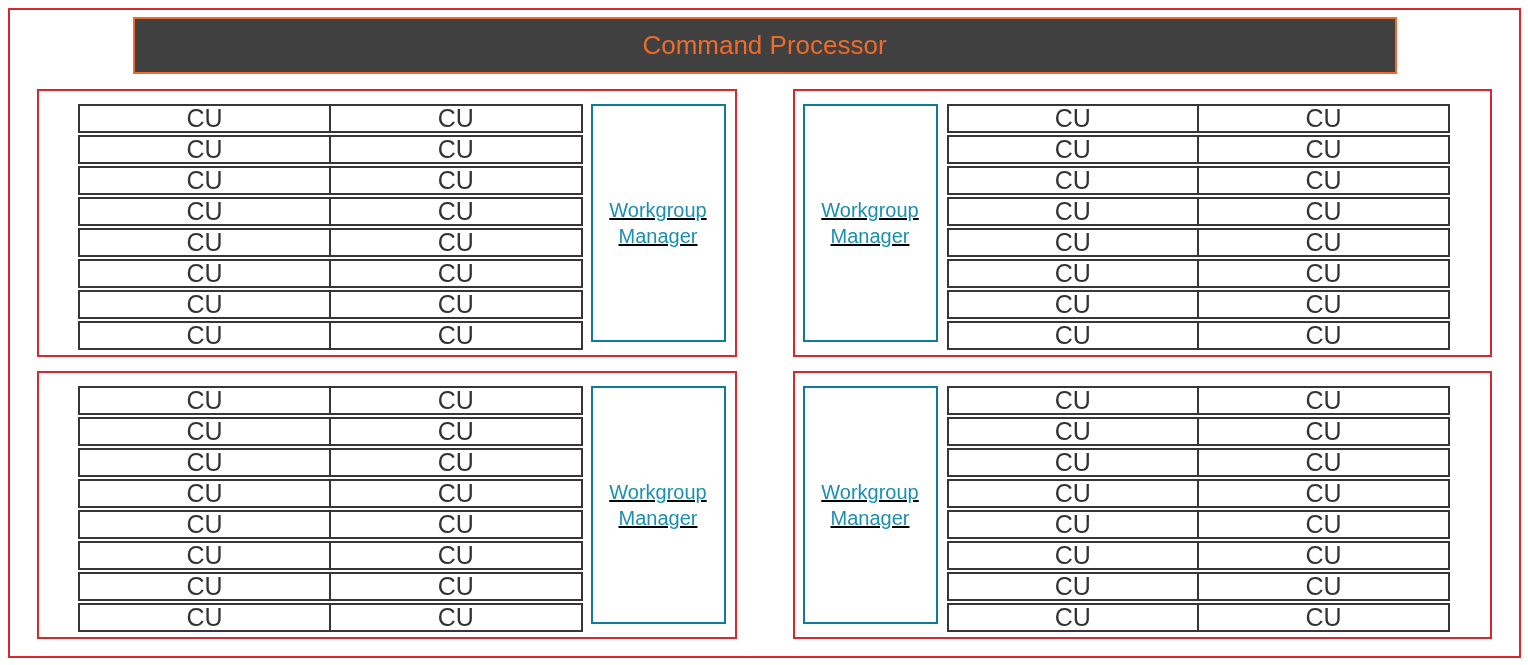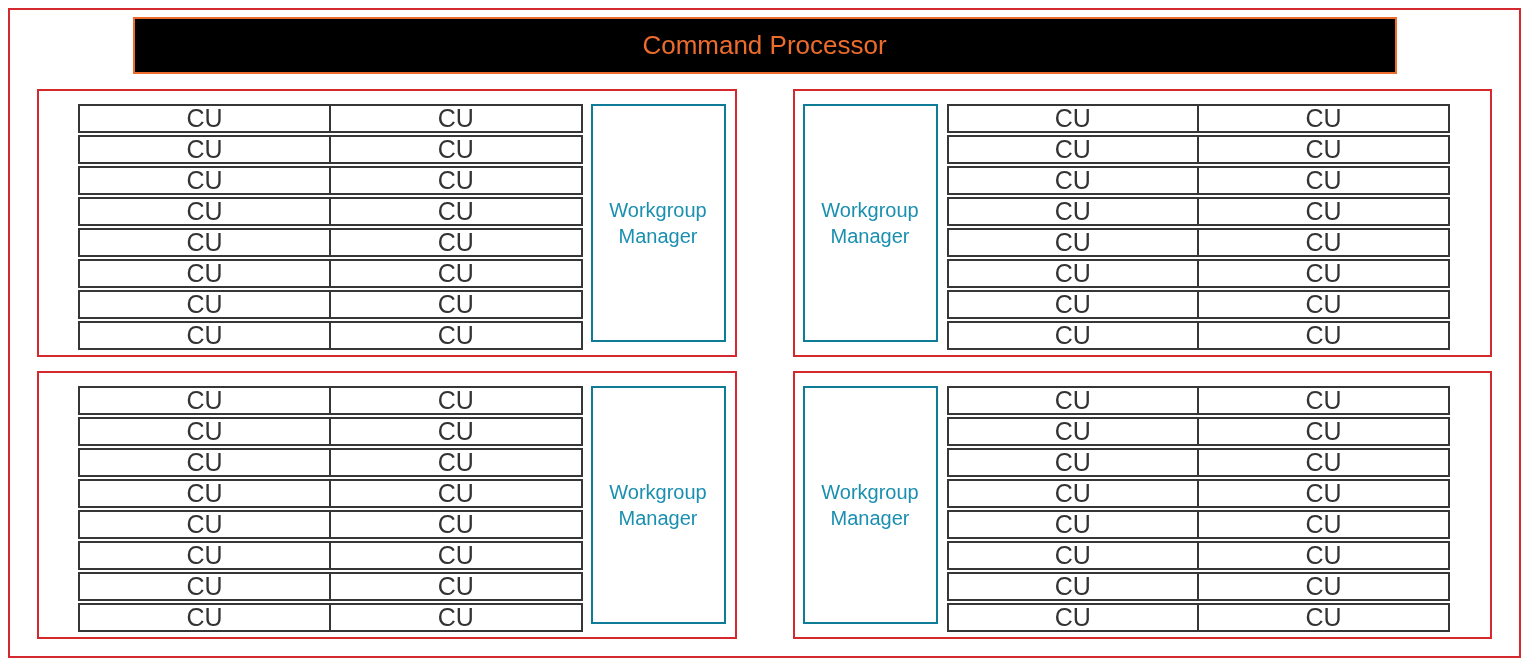--- a/index.html
+++ b/index.html
@@ -34,21 +34,21 @@
     background: #ffffff;
   }
   .cp-box {
     width: 1264px;
     height: 57px;
     margin: 0 auto;
     border: 2px solid var(--orange);
     display: flex;
     align-items: center;
     justify-content: center;
-    background: #000000;
+    background: #404040;
     text-align: right;
   }
   .cp-label {
     color: var(--orange);
     font-size: 26px;
     white-space: nowrap;
   }
   .quad-grid {
     margin-top: 15px;
     display: grid;
@@ -93,20 +93,21 @@
   }
   .cu-cell + .cu-cell { border-left: 2px solid var(--cu-border); }
   .wm-box {
     width: 135px;
     border: 2px solid var(--teal-border);
     display: flex;
     align-items: center;
     justify-content: center;
     text-align: center;
     background: #ffffff;
+    text-decoration: underline;
   }
   .wm-label {
     color: var(--teal-text);
     font-size: 20px;
     line-height: 26px;
     padding: 0 6px;
   }
 </style>
 </head>
 <body>

